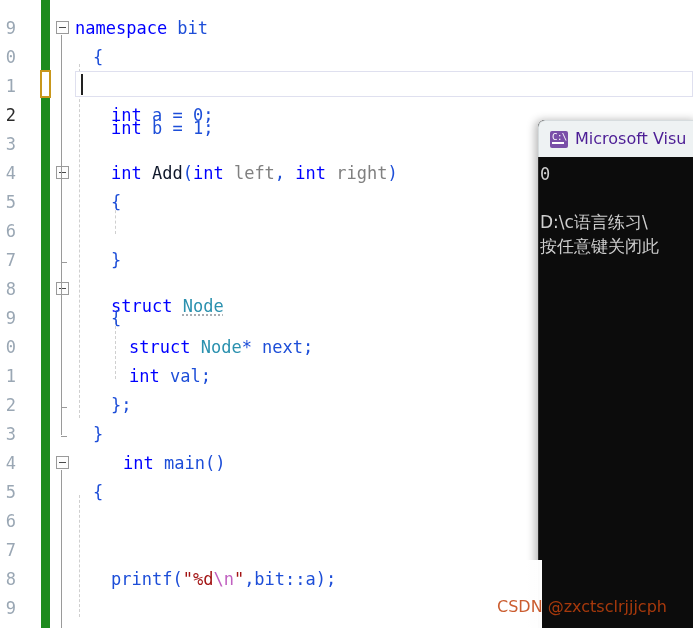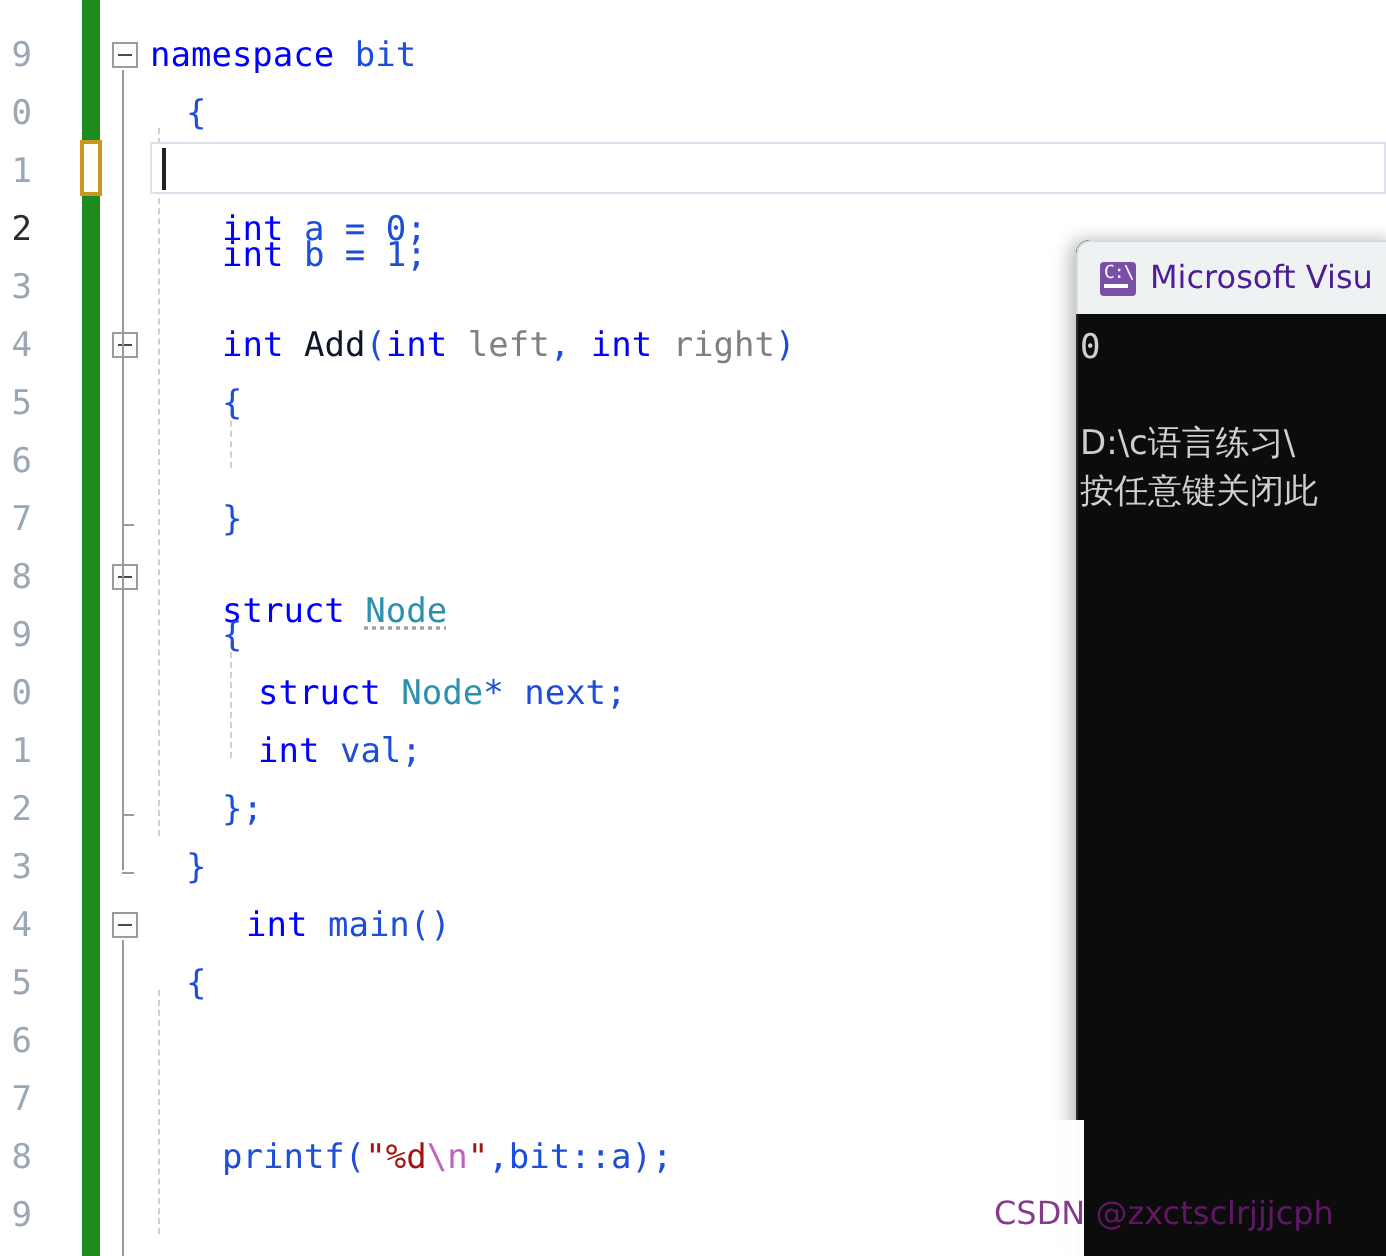--- a/index.html
+++ b/index.html
@@ -131,21 +131,21 @@
     position:absolute;left:1px;
     font-family:"DejaVu Sans Mono","Liberation Mono",monospace;
     font-size:17px;line-height:22px;color:#cfcfcf;white-space:pre;
   }
   .cline.cjk{font-family:"DejaVu Sans","Liberation Sans",sans-serif;font-size:17px;}
 
   
   .wm{
     position:absolute;left:497px;top:597px;
     font-family:"DejaVu Sans","Liberation Sans",sans-serif;
-    font-size:16px;line-height:20px;color:#701a75;white-space:pre;
+    font-size:16px;line-height:20px;color:#c2410c;white-space:pre;
     opacity:.85;
   }
   .wm-fade{
     position:absolute;left:470px;top:560px;width:72px;height:68px;
     background:linear-gradient(to right, rgba(255,255,255,0) 0%, rgba(255,255,255,0.85) 60%, rgba(255,255,255,1) 100%);
     pointer-events:none;
   }
 </style>
 </head>
 <body>

